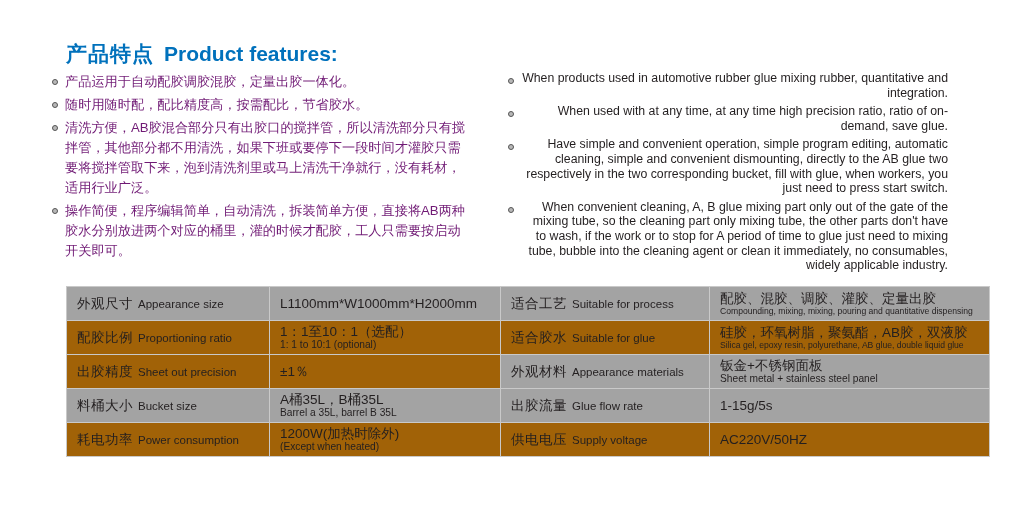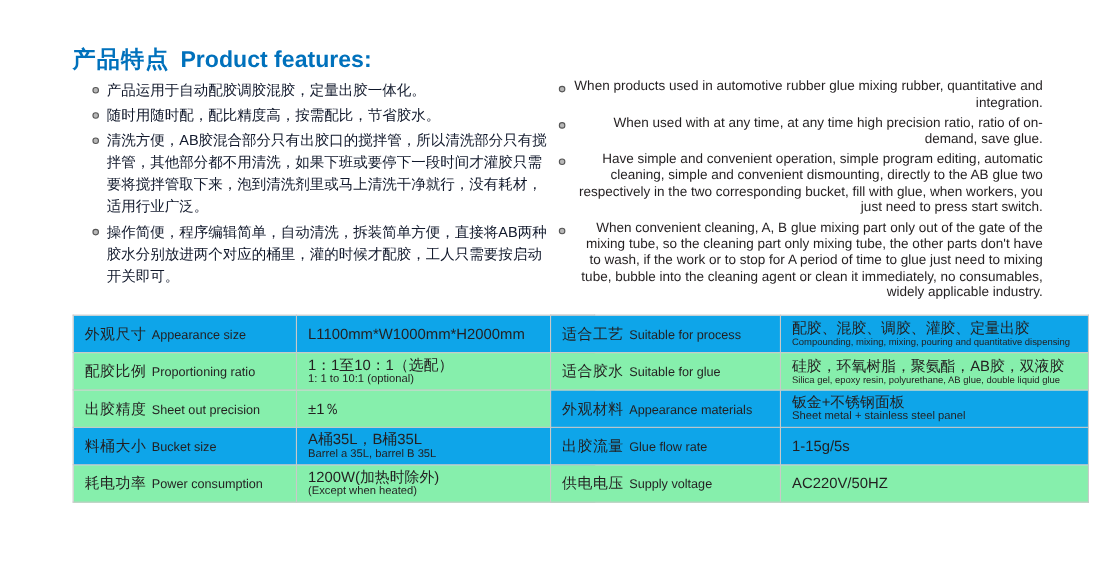--- a/index.html
+++ b/index.html
@@ -55,26 +55,26 @@
     position: absolute;
     left: 0;
     top: 7px;
     width: 4px;
     height: 4px;
     border-radius: 50%;
     border: 1px solid #555;
     background: #b8b8b8;
   }
   #features-cn {
-    left: 84px;
+    left: 52px;
     top: 72px;
     width: 420px;
     font-size: 13.2px;
     line-height: 20px;
-    color: #0f172a;
+    color: #701a75;
   }
   #features-en {
     left: 508px;
     top: 71px;
     width: 440px;
     font-size: 12.3px;
     line-height: 14.6px;
     color: #231f20;
   }
   #features-en li { margin-bottom: 4px; text-align: right; }
@@ -86,23 +86,23 @@
     table-layout: fixed;
   }
   #table-left  { left: 66px;  top: 286px; width: 432px; }
   #table-right { left: 500px; top: 286px; width: 447px; }
 
   .param-table td {
     border: 1px solid #c9c9c9;
     padding: 0 10px;
     vertical-align: middle;
     height: 33px;
-    background: #86efac;
-  }
-  .param-table tr.alt td { background: #0ea5e9; }
+    background: #a16207;
+  }
+  .param-table tr.alt td { background: #a3a3a3; }
 
   .lbl-cn {
     font-size: 13.5px;
     color: #231f20;
     letter-spacing: 0.5px;
   }
   .lbl-en {
     font-size: 11.5px;
     color: #231f20;
     margin-left: 5px;

